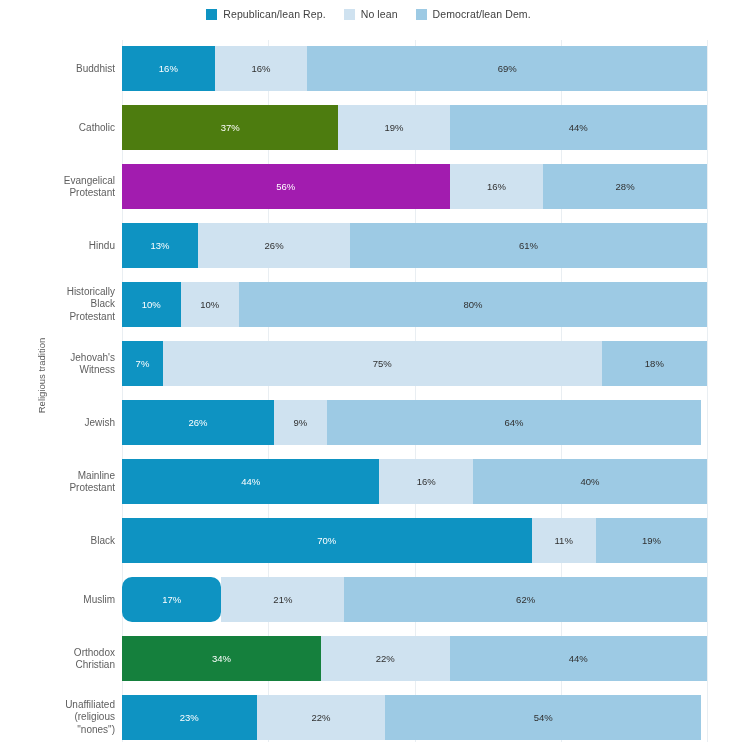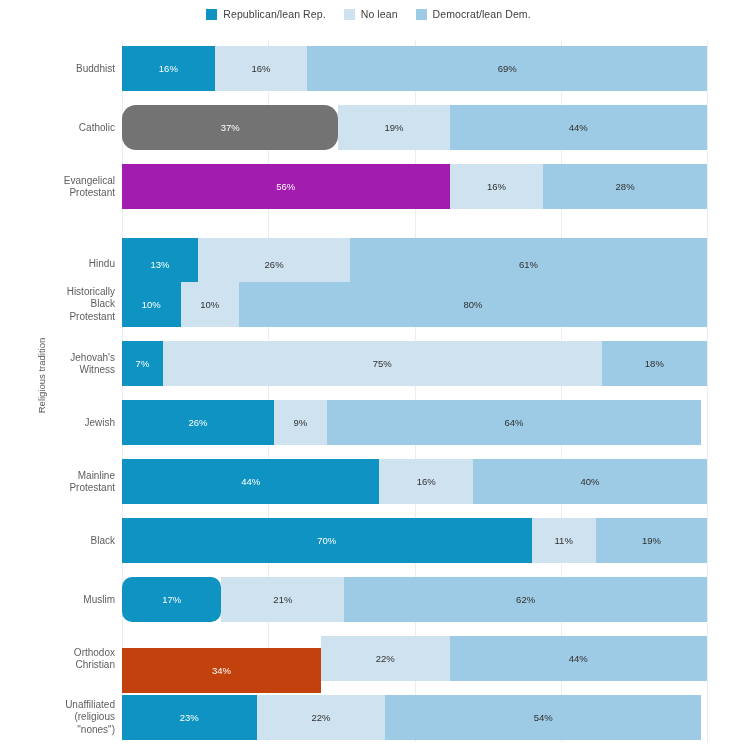--- a/index.html
+++ b/index.html
@@ -165,21 +165,21 @@
             <span>16%</span>
           </div>
           <div class="seg seg-dem" style="width: 69%; background: rgb(157, 202, 228);">
             <span>69%</span>
           </div>
         </div>
       </div>
       <div class="row" style="top: 65px; height: 45px;">
         <div class="cat-label">Catholic</div>
         <div class="bar">
-          <div class="seg seg-rep" style="width: 37%; background: #737373; border-radius: 14px;">
+          <div class="seg seg-rep" style="width: 37%; background: #4d7c0f;">
             <span>37%</span>
           </div>
           <div class="seg seg-none" style="width: 19%; background: rgb(207, 226, 240);">
             <span>19%</span>
           </div>
           <div class="seg seg-dem" style="width: 44%; background: rgb(157, 202, 228);">
             <span>44%</span>
           </div>
         </div>
       </div>
@@ -191,21 +191,21 @@
             <span>56%</span>
           </div>
           <div class="seg seg-none" style="width: 16%; background: rgb(207, 226, 240);">
             <span>16%</span>
           </div>
           <div class="seg seg-dem" style="width: 28%; background: rgb(157, 202, 228);">
             <span>28%</span>
           </div>
         </div>
       </div>
-      <div class="row" style="top: 198px; height: 52px; border-radius: 10px;">
+      <div class="row" style="top: 183px; height: 45px; border-radius: 10px;">
         <div class="cat-label">Hindu</div>
         <div class="bar">
           <div class="seg seg-rep" style="width: 13%; background: rgb(14, 147, 194); justify-content: center;">
             <span>13%</span>
           </div>
           <div class="seg seg-none" style="width: 26%; background: rgb(207, 226, 240);">
             <span>26%</span>
           </div>
           <div class="seg seg-dem" style="width: 61%; background: rgb(157, 202, 228);">
             <span>61%</span>
@@ -297,21 +297,21 @@
           </div>
           <div class="seg seg-dem" style="width: 62%; background: rgb(157, 202, 228);">
             <span>62%</span>
           </div>
         </div>
       </div>
       <div class="row" style="top: 596px; height: 45px;">
         <div class="cat-label">Orthodox
 Christian</div>
         <div class="bar">
-          <div class="seg seg-rep" style="width: 34%; background: #c2410c; margin-top: 12px;">
+          <div class="seg seg-rep" style="width: 34%; background: #15803d;">
             <span>34%</span>
           </div>
           <div class="seg seg-none" style="width: 22%; background: rgb(207, 226, 240);">
             <span>22%</span>
           </div>
           <div class="seg seg-dem" style="width: 44%; background: rgb(157, 202, 228);">
             <span>44%</span>
           </div>
         </div>
       </div>

